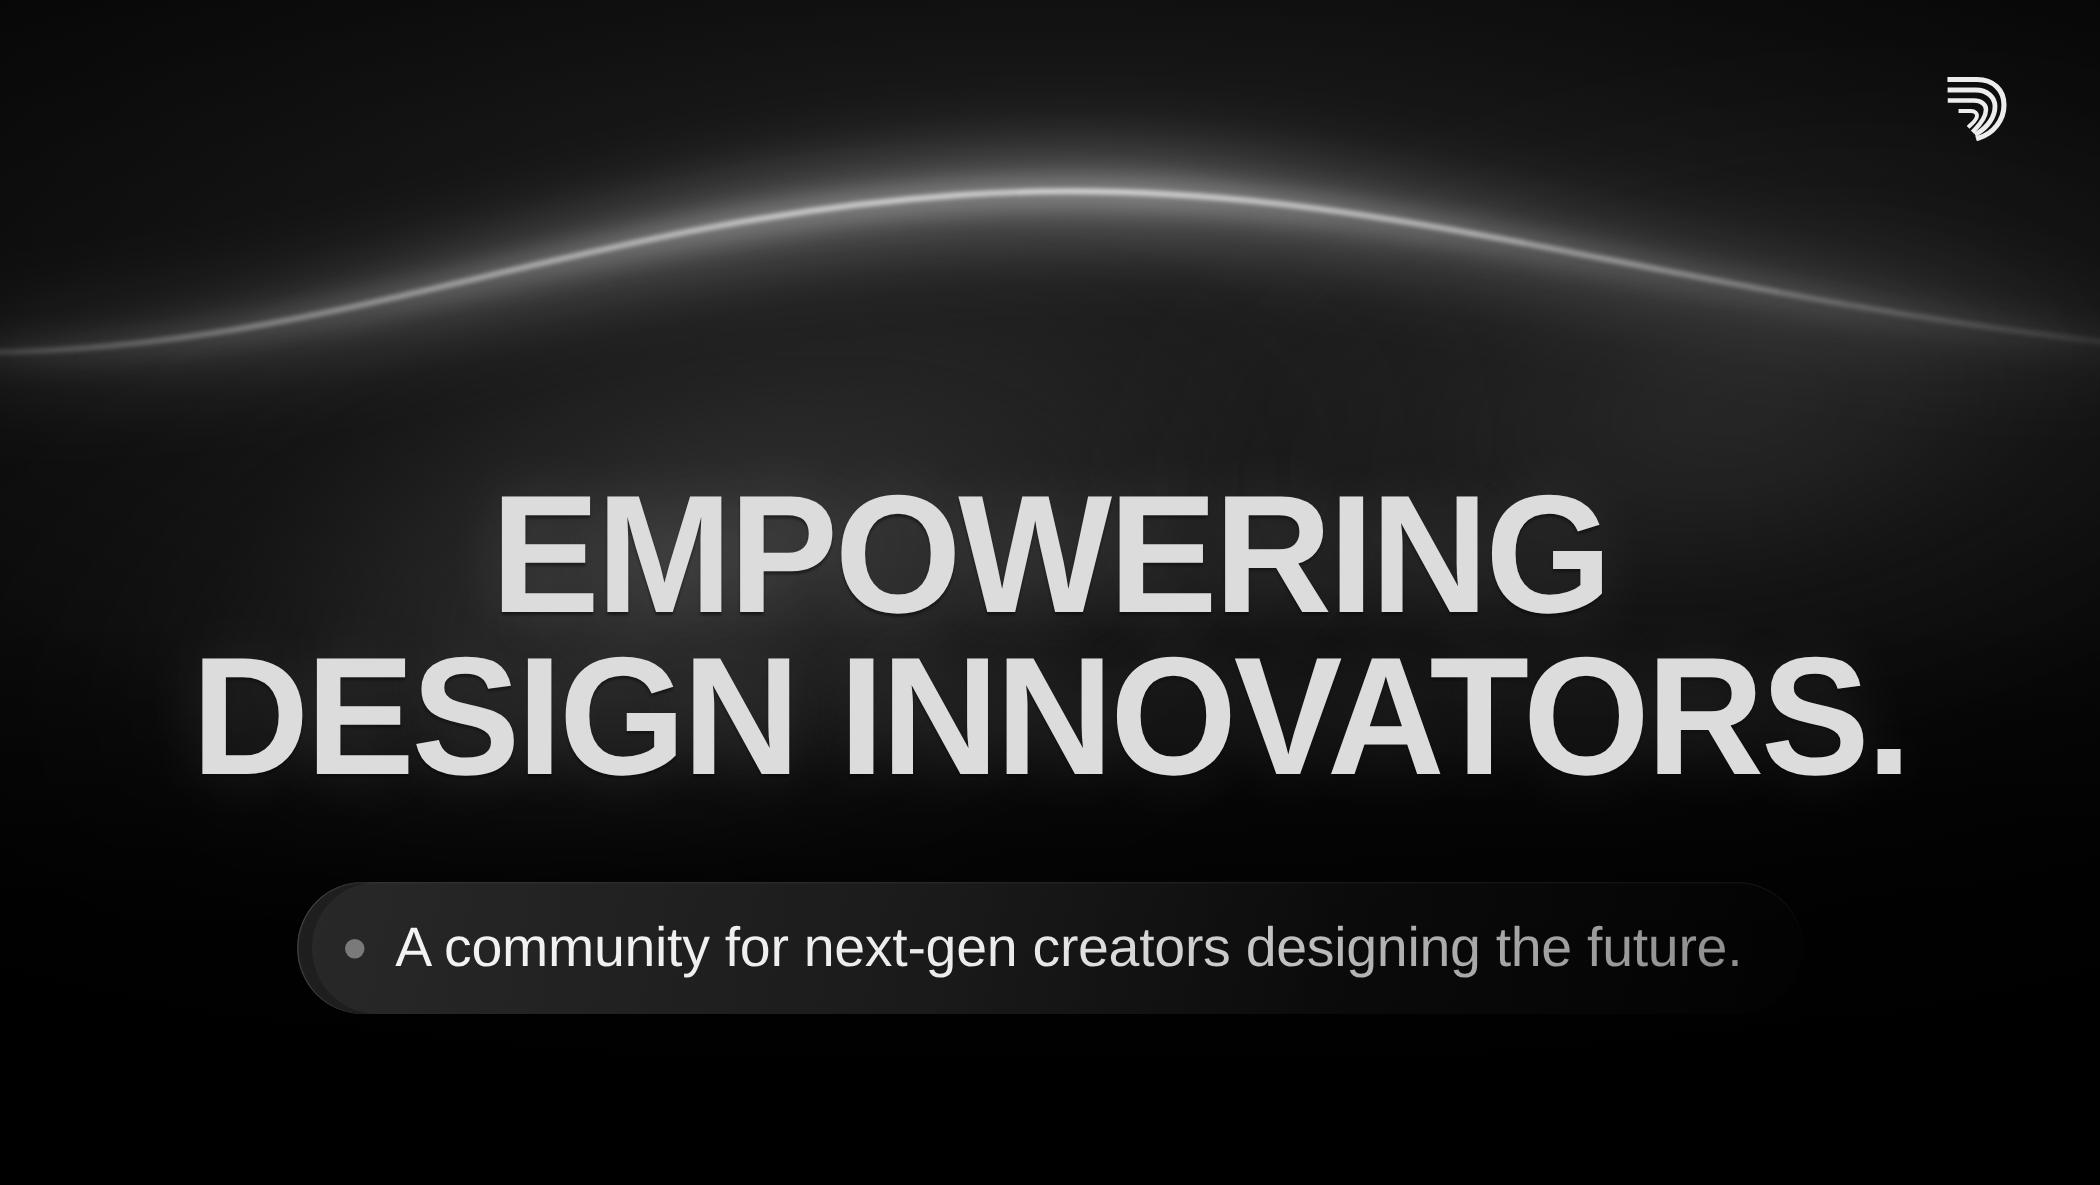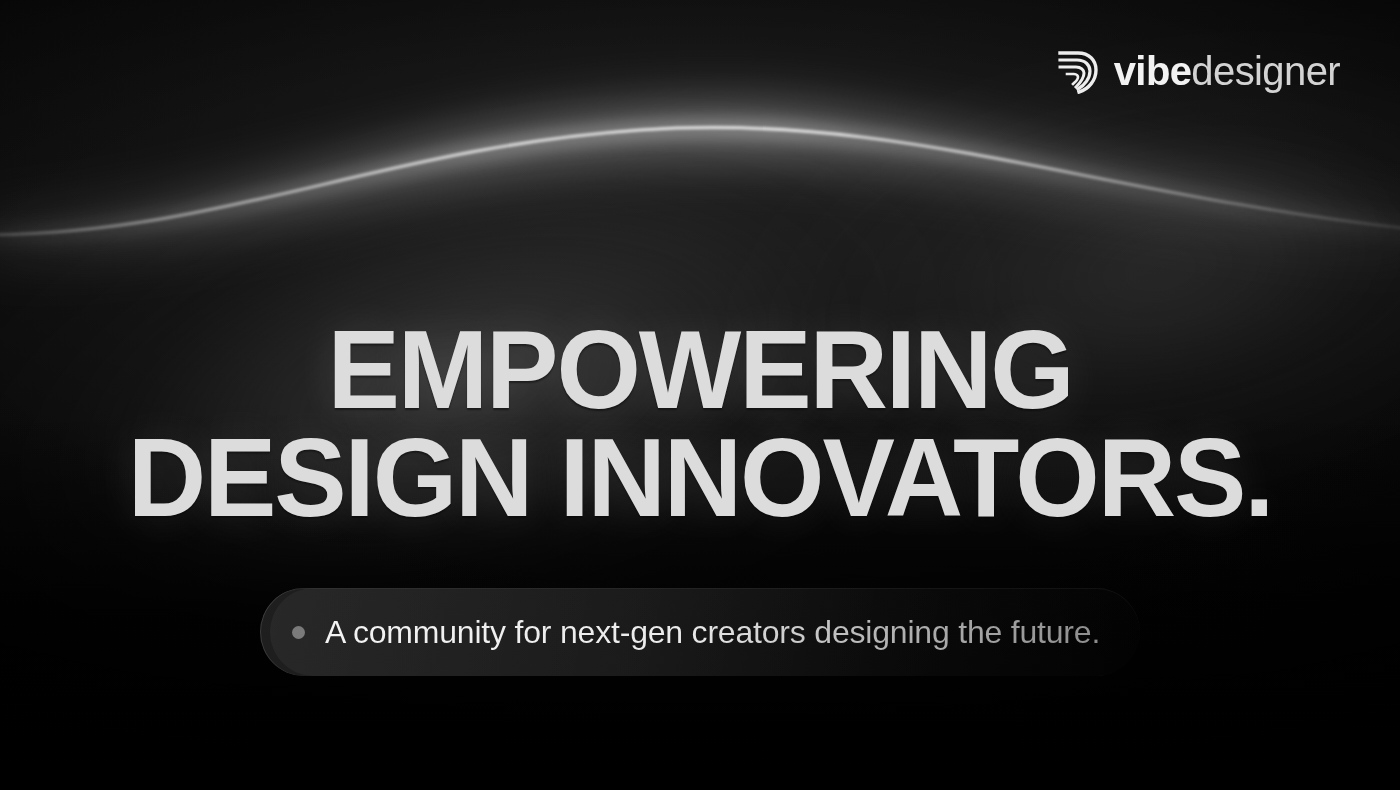--- a/index.html
+++ b/index.html
@@ -109,21 +109,21 @@
   }
   .pill-dot {
     position:relative; z-index:2;
     width:13px; height:13px; border-radius:50%;
     background:#7a7a7a;
     flex:0 0 auto;
     margin-right:20px;
   }
   .pill-text {
     position:relative; z-index:2;
-    font-size:32px;
+    font-size:37px;
     font-weight:400;
     letter-spacing:-0.2px;
     white-space:nowrap;
     background:linear-gradient(90deg, #f3f3f3 0%, #ebebeb 46%, #b4b4b4 72%, #8d8d8d 100%);
     -webkit-background-clip:text;
     background-clip:text;
     color:transparent;
   }
 </style>
 </head>
@@ -177,24 +177,20 @@
 
   <div class="logo">
     <svg class="logo-mark" viewBox="0 0 42 46" aria-hidden="true">
       <g fill="none" stroke="#ededed" stroke-linecap="square">
         <path d="M2 5 H20 C31 5 38 12 38 22 C38 32 31 41 21 44" stroke-width="3.4"></path>
         <path d="M2 12 H19 C27 12 32 17 32 23 C32 30 27 37 20 41" stroke-width="3.2"></path>
         <path d="M2 19 H18 C23 19 26 22 26 25 C26 30 22 35 18 39" stroke-width="3.0"></path>
         <path d="M9 26 H16 C19 26 20 28 20 29 C20 32 17 34 15 36" stroke-width="2.6"></path>
       </g>
     </svg>
-    <div class="logo-word">
-      <span class="w-bold">vibe</span>
-      <span class="w-light">designer</span>
-    </div>
   </div>
 
   <h1 class="headline">
     <span class="l1">EMPOWERING</span>
     <span class="l2">DESIGN INNOVATORS.</span>
   </h1>
 
   <div class="pill-area">
     <div class="pill">
       <span class="pill-dot"></span>

